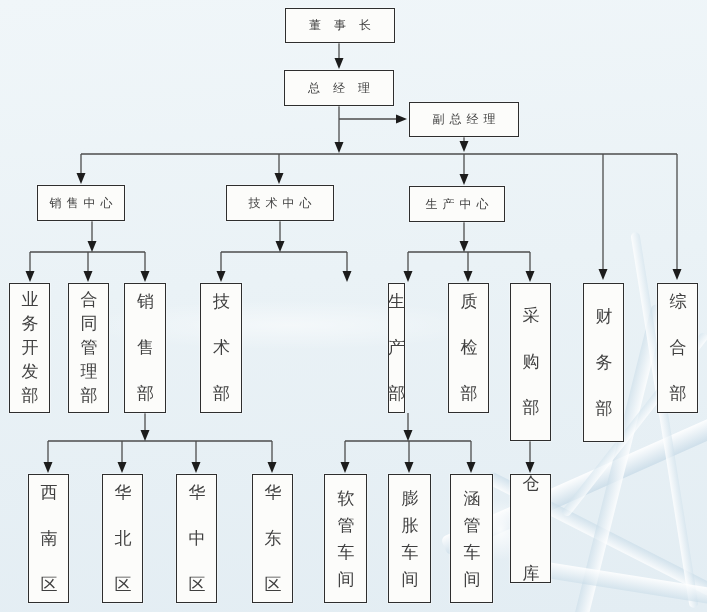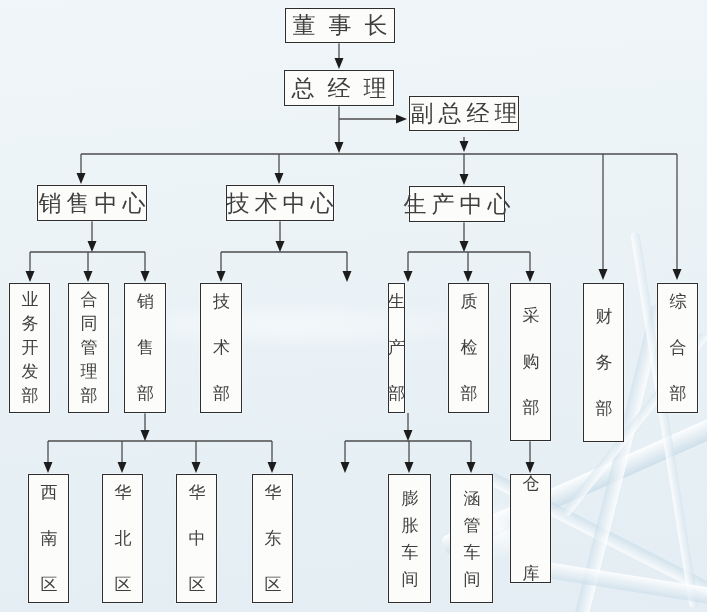--- a/index.html
+++ b/index.html
@@ -31,21 +31,21 @@
   .wires{position:absolute;left:0;top:0;}
   .wires line{stroke:#4d4d4d;stroke-width:1.3;}
   .wires path{fill:#1c1c1c;stroke:none;}
   
   .box{
     position:absolute;box-sizing:border-box;
     background:#fcfcfa;border:1.5px solid #2e2e2e;
     display:flex;align-items:center;justify-content:center;
     color:#3f3f3f;box-shadow:0 0 0 .5px rgba(255,255,255,.6);
   }
-  .hl{font-size:23px;white-space:nowrap;}
+  .hl{font-size:12px;white-space:nowrap;}
   .ls3{letter-spacing:13px;margin-right:-13px;}
   .ls4{letter-spacing:5px;margin-right:-5px;}
   .vl{display:block;width:18px;word-break:break-all;text-align:right;
       font-size:17px;}
   .c5{line-height:24px;}
   .c4{line-height:27px;}
   .c3{line-height:46px;}
   .c2{line-height:90px;}
 </style>
 </head>
@@ -134,25 +134,25 @@
       <path d="M530 473 L525.5 462 L534.5 462 Z"></path>
     </g>
   </svg>
 
   <div class="box" style="left:285px;top:8px;width:110px;height:35px">
     <span class="hl ls3">董事长</span>
   </div>
   <div class="box" style="left:284px;top:70px;width:110px;height:36px">
     <span class="hl ls3">总经理</span>
   </div>
-  <div class="box" style="left:409px;top:96px;width:110px;height:35px">
+  <div class="box" style="left:409px;top:102px;width:110px;height:35px">
     <span class="hl ls4">副总经理</span>
   </div>
 
-  <div class="box" style="left:37px;top:185px;width:110px;height:36px">
+  <div class="box" style="left:37px;top:185px;width:88px;height:36px">
     <span class="hl ls4">销售中心</span>
   </div>
   <div class="box" style="left:226px;top:185px;width:108px;height:36px">
     <span class="hl ls4">技术中心</span>
   </div>
   <div class="box" style="left:409px;top:186px;width:96px;height:36px">
     <span class="hl ls4">生产中心</span>
   </div>
 
   <div class="box" style="left:9px;top:283px;width:41px;height:130px">
@@ -188,20 +188,23 @@
   </div>
   <div class="box" style="left:102px;top:474px;width:41px;height:129px">
     <span class="vl c3">华北区</span>
   </div>
   <div class="box" style="left:176px;top:474px;width:41px;height:129px">
     <span class="vl c3">华中区</span>
   </div>
   <div class="box" style="left:252px;top:474px;width:41px;height:129px">
     <span class="vl c3">华东区</span>
   </div>
+  <div class="box" style="left:324px;top:474px;width:43px;height:129px">
+    <span class="vl c4">软管车间</span>
+  </div>
   <div class="box" style="left:388px;top:474px;width:43px;height:129px">
     <span class="vl c4">膨胀车间</span>
   </div>
   <div class="box" style="left:450px;top:474px;width:43px;height:129px">
     <span class="vl c4">涵管车间</span>
   </div>
   <div class="box" style="left:510px;top:474px;width:41px;height:109px">
     <span class="vl c2">仓库</span>
   </div>
 

